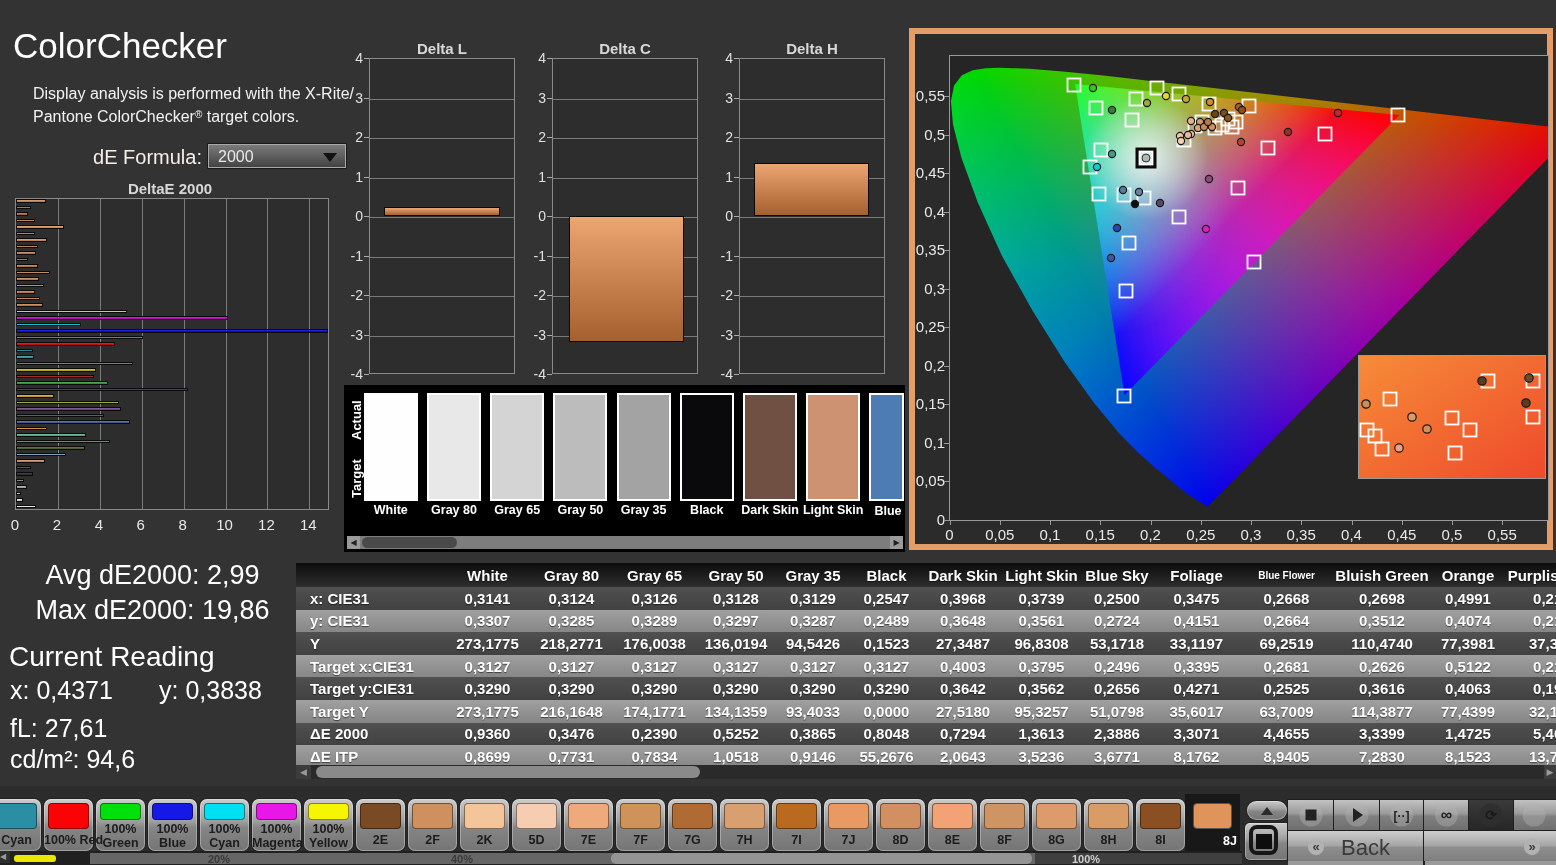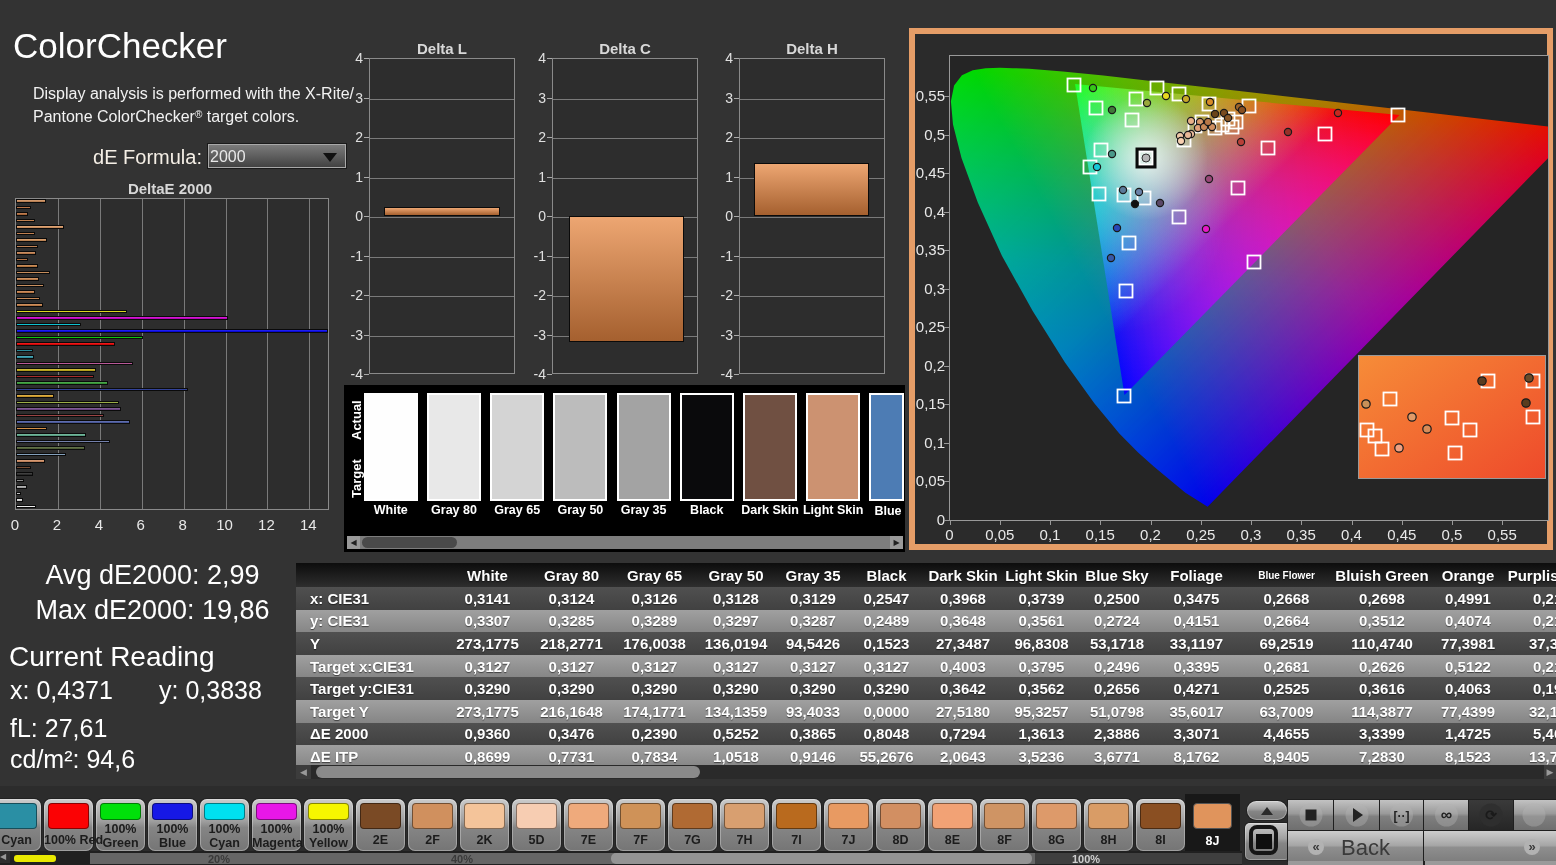--- a/index.html
+++ b/index.html
@@ -21,21 +21,21 @@
 .btn3d{position:absolute;border-radius:7px;background:linear-gradient(180deg,#cccccc 0%,#a0a0a0 42%,#858585 55%,#757575 100%);box-shadow:inset 0 0 0 1px rgba(255,255,255,0.3),0 0 0 1px #222;}
 .patch{position:absolute;border-radius:4px;border:1px solid rgba(0,0,0,0.45);}
 .blab{position:absolute;z-index:6;width:49px;text-align:center;color:#1c1c1c;font-size:12.5px;line-height:14px;font-weight:bold;white-space:nowrap;}
 </style></head><body>
 <div id="page">
 
 <div class="abs" style="left:33px;top:83px;width:360px;font-size:16px;line-height:21px;color:#f2f2f2;white-space:nowrap;">Display analysis is performed with the X-Rite/<br>Pantone ColorChecker<span style="font-size:10px;vertical-align:4px;">®</span> target colors.</div>
 <div class="abs" style="left:13px;top:26px;font-size:35px;color:#fff;">ColorChecker</div>
 <div class="abs" style="left:0px;top:146px;width:202px;text-align:right;font-size:20px;color:#f5efe6;">dE Formula:</div>
 <div class="abs" style="left:208px;top:144px;width:138px;height:24px;background:linear-gradient(180deg,#7b7b7b,#424242);border:1px solid #a8a8a8;outline:1px solid #1a1a1a;">
-  <span style="position:absolute;left:1px;top:3px;font-size:16px;color:#e8e8e8;">2000</span>
+  <span style="position:absolute;left:9px;top:3px;font-size:16px;color:#e8e8e8;">2000</span>
   <span style="position:absolute;right:8px;top:8px;width:0;height:0;border-left:7px solid transparent;border-right:7px solid transparent;border-top:9px solid #111;"></span>
 </div>
 <div class="ctitle" style="left:60px;top:180px;width:220px;">DeltaE 2000</div>
 <div class="abs" style="left:15px;top:198px;width:314px;height:312px;border:1px solid #8a8a8a;background:rgba(0,0,0,0.10);">
       <div class="gridv" style="left:41.9px;"></div>
       <div class="gridv" style="left:83.8px;"></div>
       <div class="gridv" style="left:125.7px;"></div>
       <div class="gridv" style="left:167.6px;"></div>
       <div class="gridv" style="left:209.5px;"></div>
       <div class="gridv" style="left:251.4px;"></div>
@@ -654,21 +654,21 @@
     <div class="patch" style="left:1036.0px;top:803px;width:41px;height:26px;background:#dd9a6a;"></div>
     <div class="blab" style="left:1032.0px;top:833px;">8G</div>
     <div class="btn3d" style="left:1084.0px;top:799px;width:49px;height:52px;"></div>
     <div class="patch" style="left:1088.0px;top:803px;width:41px;height:26px;background:#d99c66;"></div>
     <div class="blab" style="left:1084.0px;top:833px;">8H</div>
     <div class="btn3d" style="left:1136.0px;top:799px;width:49px;height:52px;"></div>
     <div class="patch" style="left:1140.0px;top:803px;width:41px;height:26px;background:#8a4f22;"></div>
     <div class="blab" style="left:1136.0px;top:833px;">8I</div>
     <div class="abs" style="left:1185.0px;top:794px;width:55px;height:64px;background:#181818;"></div>
     <div class="patch" style="left:1193.0px;top:803px;width:39px;height:26px;background:#e0945c;border-color:#555;"></div>
-    <div class="blab" style="left:1188.0px;top:834px;width:49px;color:#fff;">8J</div>
+    <div class="blab" style="left:1188.0px;top:834px;width:49px;color:#fff;text-align:right;">8J</div>
     <div class="abs" style="left:0;top:851px;width:1242px;height:14px;background:#202020;"></div>
     <div class="abs" style="left:0px;top:851px;width:10px;height:12px;background:#2e2e2e;color:#999;font-size:8px;line-height:12px;">◀</div>
     <div class="abs" style="left:14px;top:855px;width:42px;height:7px;background:#e8e800;border-radius:3px;"></div>
     <div class="abs" style="left:90px;top:853px;width:945px;height:11px;background:#666;"></div>
     <div class="abs" style="left:1035px;top:853px;width:207px;height:11px;background:#3f3f3f;"></div>
     <div class="abs" style="left:208px;top:853px;font-size:11px;color:#3a3a3a;font-weight:bold;">20%</div>
     <div class="abs" style="left:451px;top:853px;font-size:11px;color:#3a3a3a;font-weight:bold;">40%</div>
     <div class="abs" style="left:694px;top:853px;font-size:11px;color:#3a3a3a;font-weight:bold;">60%</div>
     <div class="abs" style="left:937px;top:853px;font-size:11px;color:#3a3a3a;font-weight:bold;">80%</div>
     <div class="abs" style="left:611px;top:853px;width:421px;height:11px;background:#949494;border-radius:5px;"></div>

